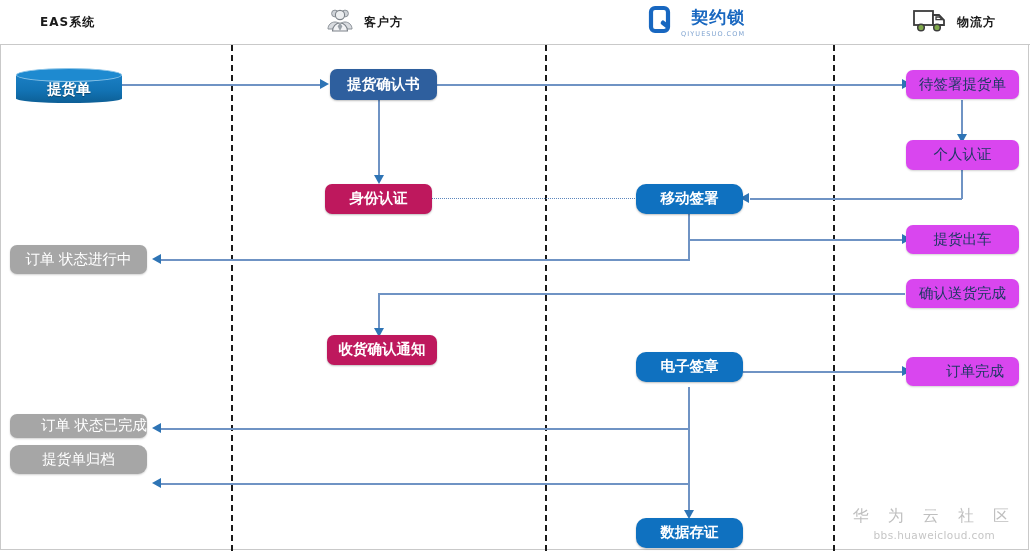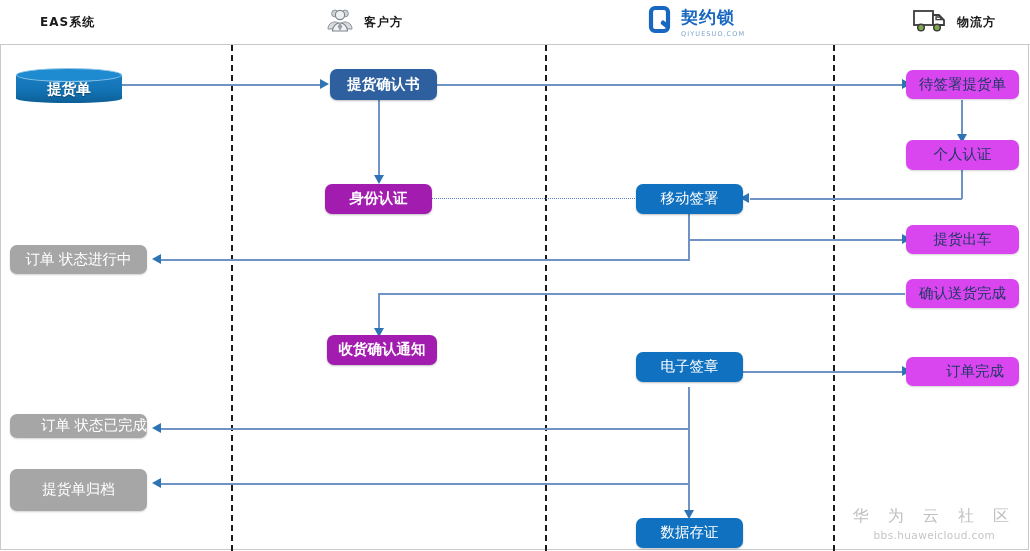--- a/index.html
+++ b/index.html
@@ -19,24 +19,24 @@
   .outer-frame{position:absolute;left:0;top:45px;width:1029px;height:505px;
         border-left:1px solid #c9c9c9;border-right:1px solid #c9c9c9;border-bottom:1px solid #c9c9c9;
         box-sizing:border-box;}
 
   
   .node{position:absolute;box-sizing:border-box;display:flex;align-items:center;
         justify-content:center;text-align:center;border-radius:7px;
         font-size:14.5px;line-height:1.1;z-index:5;}
   .n-darkblue{background:#2e5f9e;color:#ffffff;font-weight:700;
         box-shadow:0 1px 2px rgba(0,0,0,.25);}
-  .n-midblue{background:#a21caf;color:#ffffff;font-weight:700;
+  .n-midblue{background:#be185d;color:#ffffff;font-weight:700;
         box-shadow:0 1px 2px rgba(0,0,0,.25);}
-  .n-brightblue{background:#0f71c0;color:#ffffff;font-weight:400;
-        box-shadow:0 1px 2px rgba(0,0,0,.25);}
+  .n-brightblue{background:#0f71c0;color:#ffffff;font-weight:700;
+        box-shadow:0 1px 2px rgba(0,0,0,.25);border-radius:10px;}
   .n-gray{background:#a6a6a6;color:#ffffff;font-weight:500;
         box-shadow:0 1px 2px rgba(0,0,0,.18);}
   .n-lightblue{background:#d946ef;color:#1f3864;font-weight:500;
         box-shadow:0 1px 2px rgba(0,0,0,.18);}
 
   
   .cyl{position:absolute;z-index:5;}
   .cyl .body{position:absolute;left:0;top:7px;width:100%;height:28px;
         background:linear-gradient(to bottom,#1b7fc4 0%,#1273b4 55%,#0d5f96 100%);
         border-radius:0 0 50% 50%/0 0 16% 16%;}
@@ -84,21 +84,21 @@
           <path d="M3 24c0-4.2 3.2-7 7-7s7 2.8 7 7z" fill="#d8dbdf" stroke="#8c9299" stroke-width="1"></path>
           <path d="M13 24c0-4.2 3.2-7 7-7s7 2.8 7 7z" fill="#d8dbdf" stroke="#8c9299" stroke-width="1"></path>
           <circle cx="15" cy="10" r="4.6" fill="#eceef0" stroke="#7c8289" stroke-width="1.1"></circle>
           <path d="M7.5 26c0-4.6 3.4-8 7.5-8s7.5 3.4 7.5 8z" fill="#f2f3f5" stroke="#7c8289" stroke-width="1.1"></path>
           <path d="M15 18l2.4 3.2L15 26l-2.4-4.8z" fill="#9aa1a8"></path>
         </svg>
       </span>
       <span class="hdr-label">客户方</span>
     </div>
 
-    <div class="hdr-cell" style="left:648px;">
+    <div class="hdr-cell" style="left:648px;text-align:right;">
       <span class="hdr-ico">
         <svg width="24" height="30" viewBox="0 0 24 30">
           <rect x="3" y="3" width="17" height="23" rx="4" fill="none" stroke="#1867c0" stroke-width="4.2"></rect>
           <rect x="12.5" y="17" width="9" height="4.6" rx="2" fill="#1867c0" transform="rotate(38 17 19)"></rect>
         </svg>
       </span>
       <span style="display:flex;flex-direction:column;justify-content:center;">
         <span class="hdr-label" style="color:#1867c0;font-weight:700;font-size:17px;">契约锁</span>
         <span style="font-size:6.5px;color:#7fa3d0;letter-spacing:1.1px;margin-top:1px;">QIYUESUO.COM</span>
       </span>
@@ -173,21 +173,21 @@
   </div>
 
   <div class="node n-gray" style="left:10px;top:245px;width:137px;height:29px;">
     <span>订单 状态进行中</span>
   </div>
 
   <div class="node n-gray" style="left:10px;top:414px;width:137px;height:24px;justify-content:flex-end;">
     <span>订单 状态已完成</span>
   </div>
 
-  <div class="node n-gray" style="left:10px;top:469px;width:137px;height:42px;">
+  <div class="node n-gray" style="left:10px;top:445px;width:137px;height:29px;border-radius:9px;">
     <span>提货单归档</span>
   </div>
 
   <div class="node n-darkblue" style="left:330px;top:69px;width:107px;height:31px;">
     <span>提货确认书</span>
   </div>
 
   <div class="node n-midblue" style="left:325px;top:184px;width:107px;height:30px;">
     <span>身份认证</span>
   </div>

